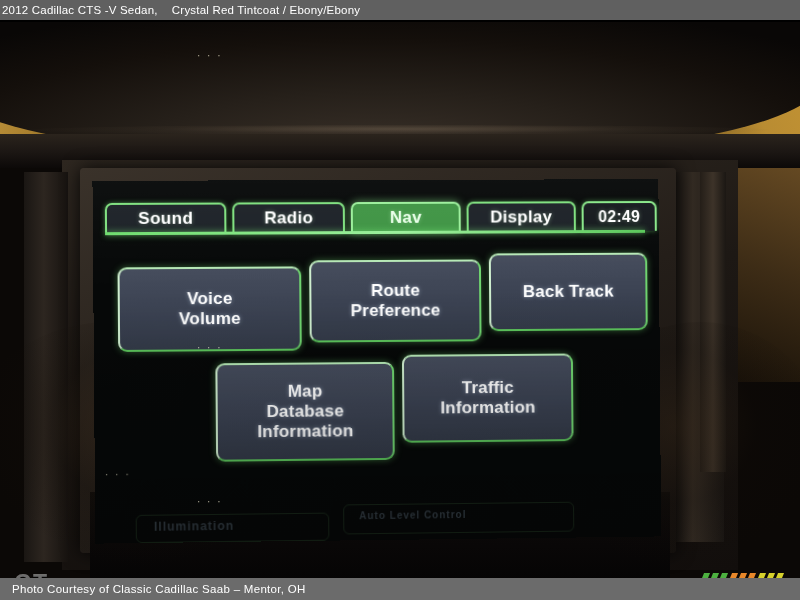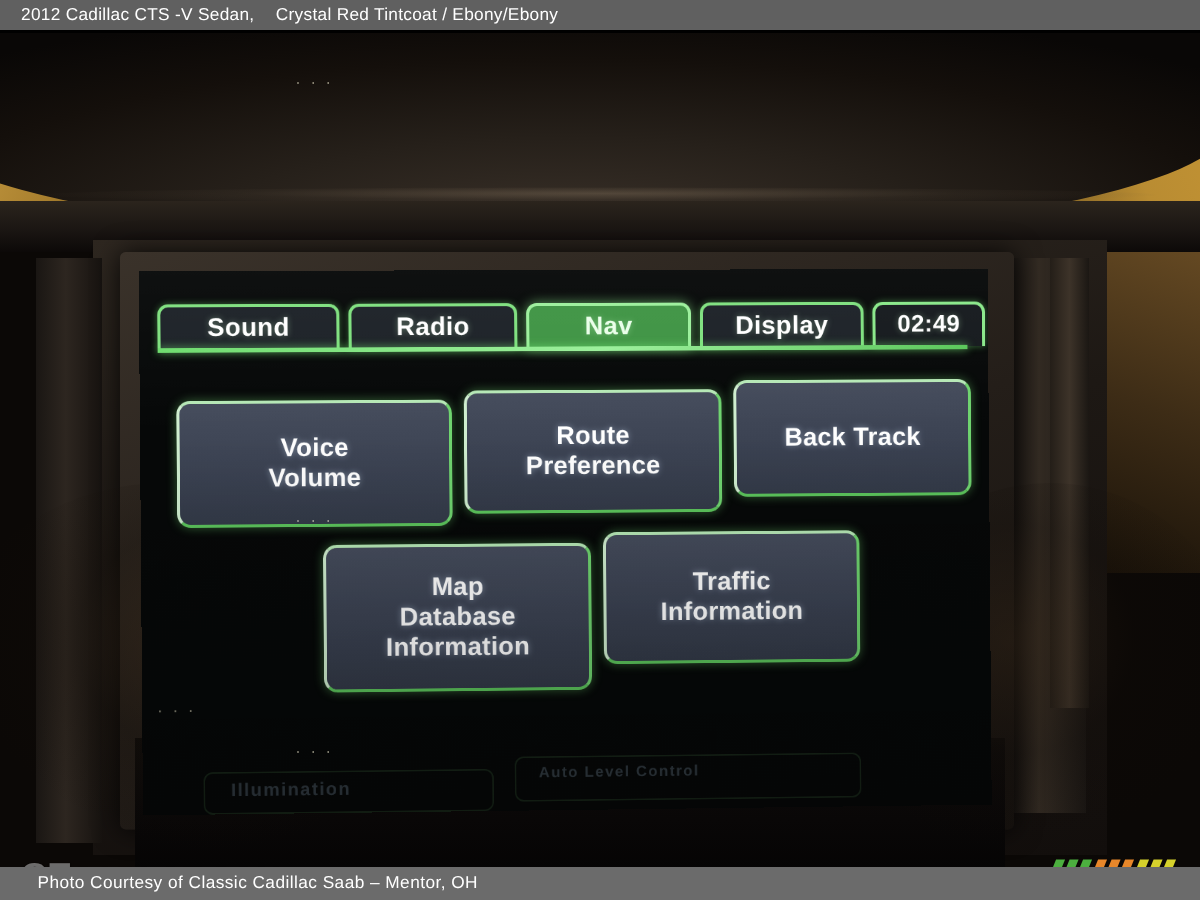--- a/index.html
+++ b/index.html
@@ -18,21 +18,21 @@
 
   
   #titlebar {
     position: absolute;
     left: 0; top: 0;
     width: 800px; height: 20px;
     background: #606060;
     color: #ffffff;
     font-size: 11.5px;
     line-height: 20px;
-    padding-left: 14px;
+    padding-left: 2px;
     box-sizing: border-box;
     white-space: nowrap;
     letter-spacing: .2px;
   }
   #titlebar .sep { color: #d8d8d8; padding: 0 2px; }
 
   
   #photo {
     position: absolute;
     left: 0; top: 22px;
@@ -267,21 +267,21 @@
 
   
   #footer {
     position: absolute;
     left: 0; top: 578px;
     width: 800px; height: 22px;
     background: #6b6b6b;
     color: #ffffff;
     font-size: 11.5px;
     line-height: 22px;
-    padding-left: 25px;
+    padding-left: 12px;
     box-sizing: border-box;
     white-space: nowrap;
     letter-spacing: .3px;
   }
 </style>
 </head>
 <body>
 
 <div id="stage">
 

